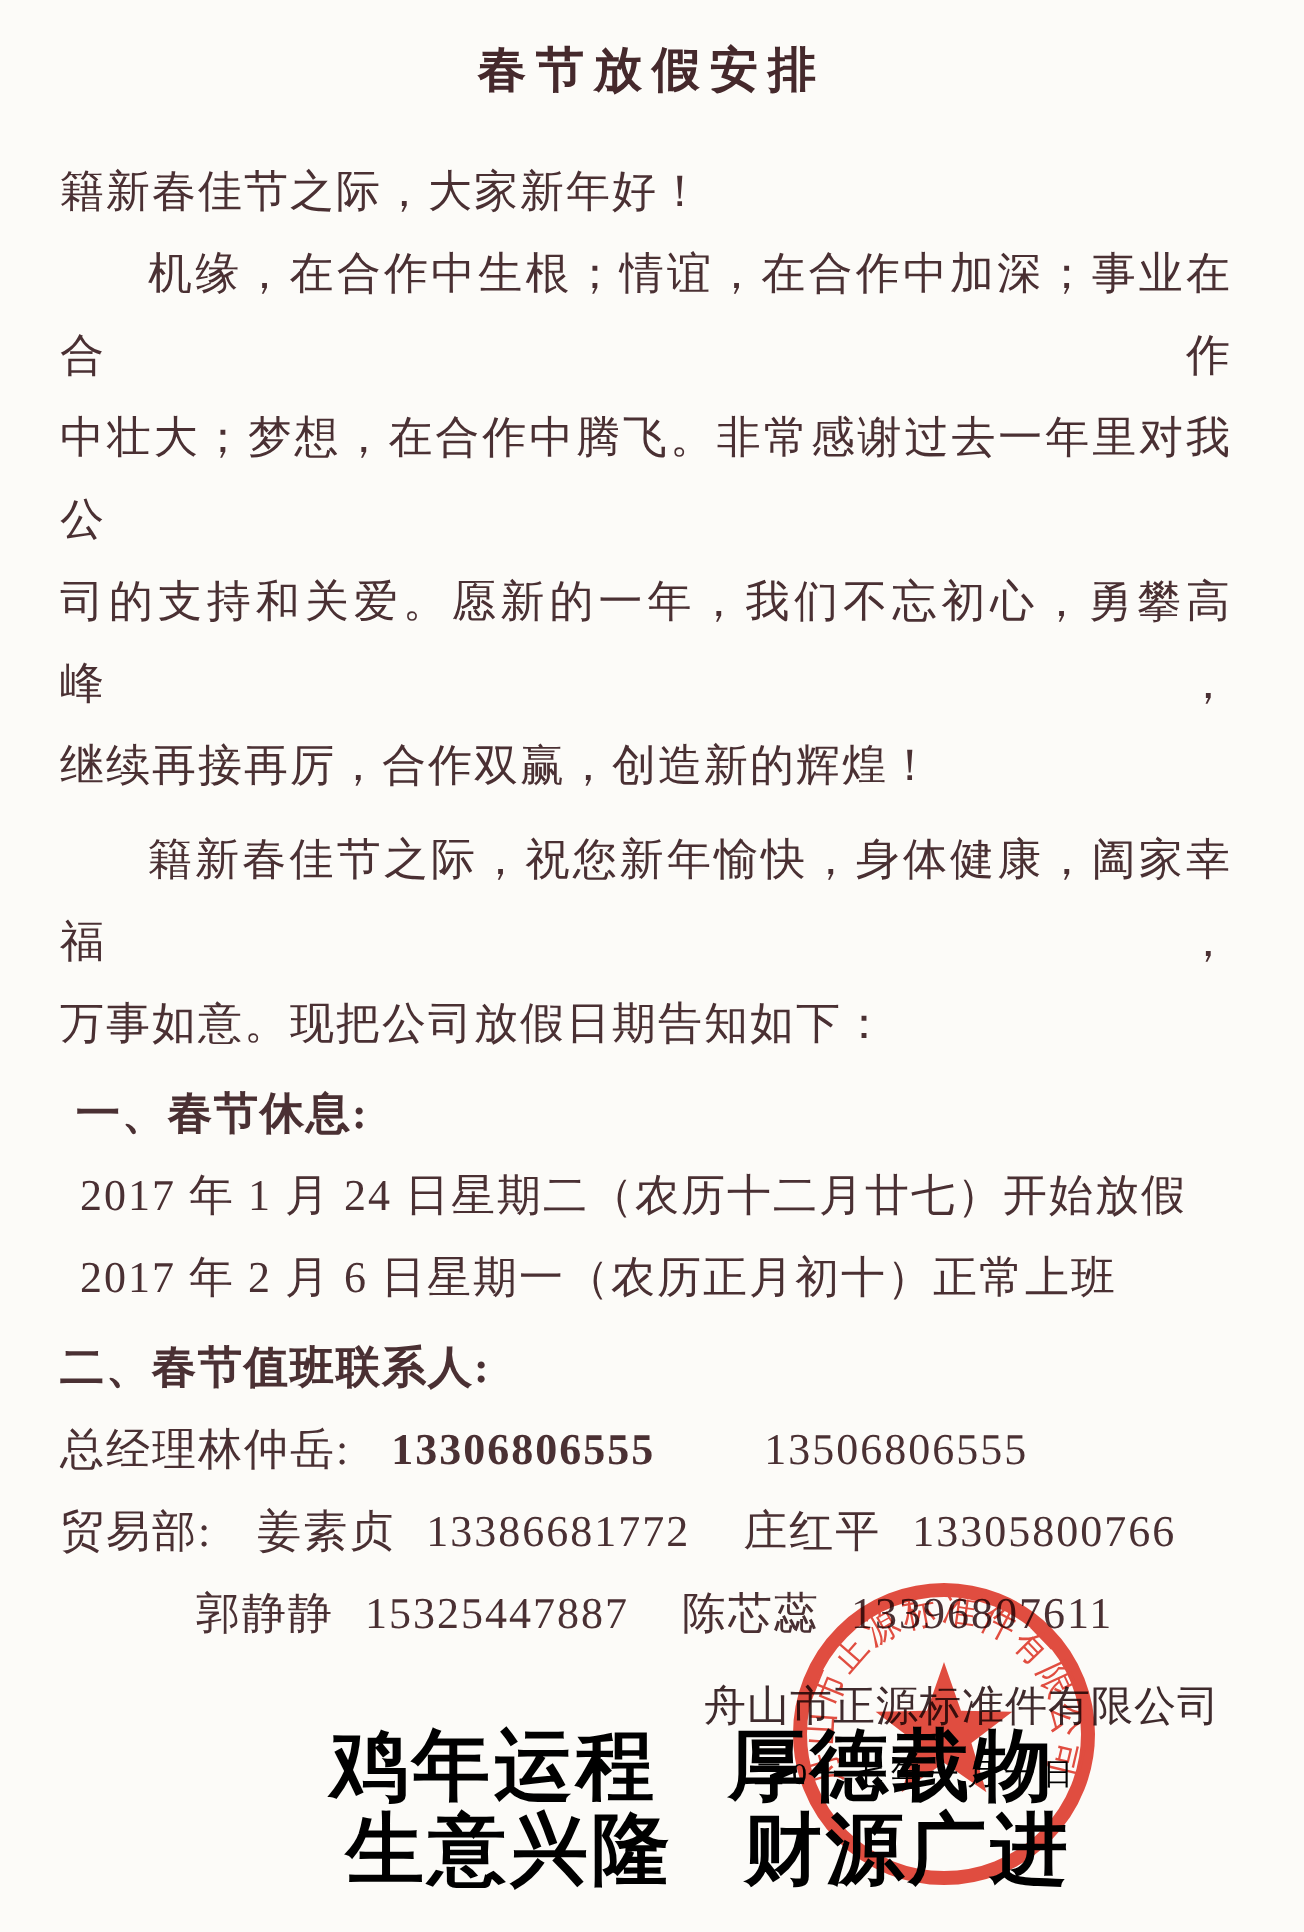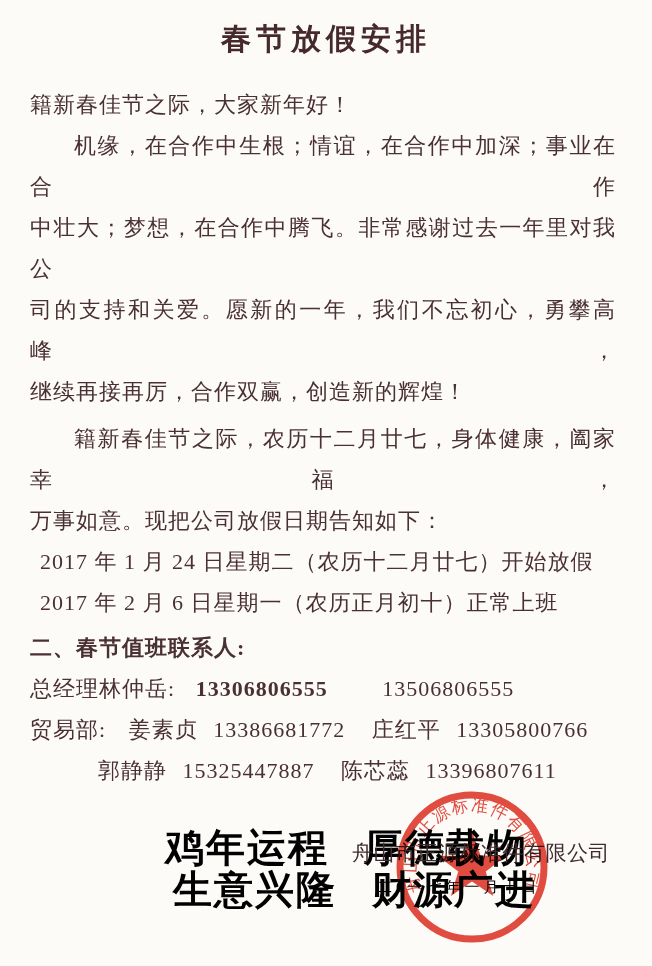--- a/index.html
+++ b/index.html
@@ -8,21 +8,21 @@
     width:652px; height:966px;
     margin:0 auto;
     background:#fcfbf8;
     color:#4a3033;
     font-family:"Liberation Serif","DejaVu Serif",serif;
     overflow:hidden;
   }
   .title {
     margin:0; padding-top:19px;
     text-align:center;
-    font-size:30px; font-weight:700;
+    font-size:24px; font-weight:700;
     letter-spacing:5px;
     color:#45292c;
   }
   .bodytext { margin:0 36px 0 30px; }
   .line {
     margin:0;
     font-size:22px;
     line-height:41px;
     letter-spacing:1px;
     white-space:nowrap;
@@ -76,23 +76,24 @@
 
   <div class="bodytext">
 
     <p class="line greeting">籍新春佳节之际，大家新年好！</p>
 
     <p class="line indent just">机缘，在合作中生根；情谊，在合作中加深；事业在合作</p>
     <p class="line just">中壮大；梦想，在合作中腾飞。非常感谢过去一年里对我公</p>
     <p class="line just">司的支持和关爱。愿新的一年，我们不忘初心，勇攀高峰，</p>
     <p class="line">继续再接再厉，合作双赢，创造新的辉煌！</p>
 
-    <p class="line indent just p2first">籍新春佳节之际，农历十二月廿七，身体健康，阖家幸福，</p>
+    <p class="line indent just p2first">籍新春佳节之际，祝您新年愉快，身体健康，阖家幸福，</p>
     <p class="line">万事如意。现把公司放假日期告知如下：</p>
 
+    <p class="line s1head">一、春节休息:</p>
     <p class="line datline">2017 年 1 月 24 日星期二（农历十二月廿七）开始放假</p>
     <p class="line datline">2017 年 2 月 6 日星期一（农历正月初十）正常上班</p>
 
     <p class="line s2head">二、春节值班联系人:</p>
 
     <p class="line contact">
       <span>总经理林仲岳:</span>
       <span class="ph">13306806555</span>
       <span class="gap-big">13506806555</span>
     </p>

